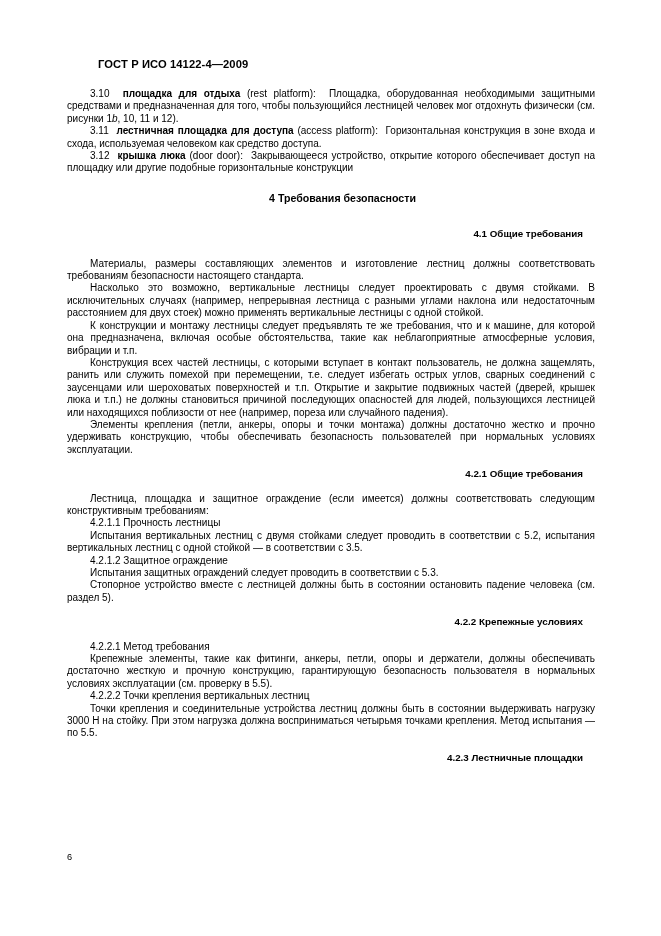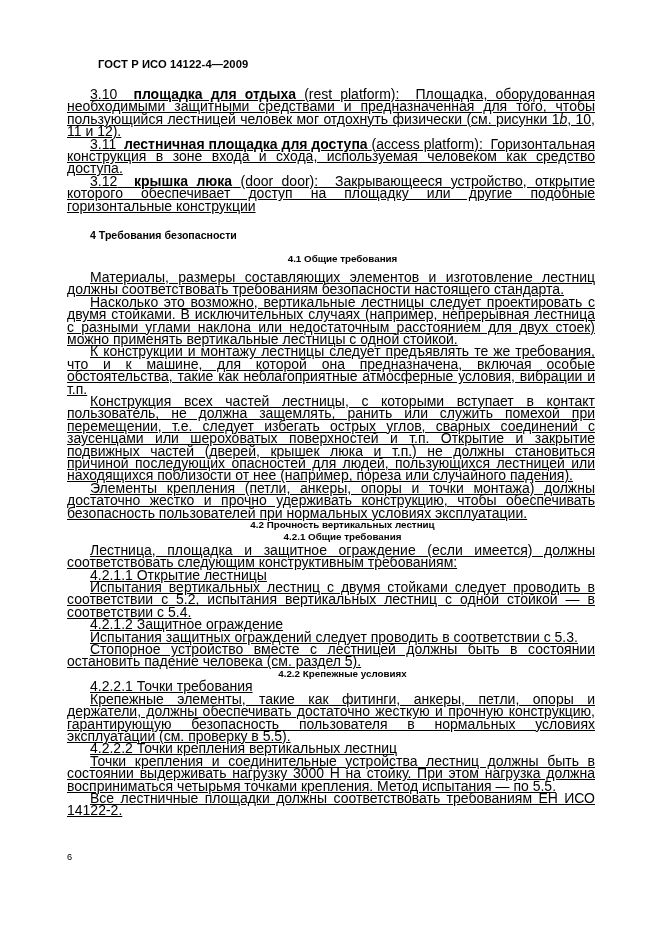--- a/index.html
+++ b/index.html
@@ -33,43 +33,42 @@
     margin-left: 31px;
   }
   .content {
     position: absolute;
     left: 67px;
     top: 88px;
     width: 528px;
   }
   p {
     margin: 0;
-    font-size: 14px;
+    font-size: 10px;
     line-height: 12.4px;
     text-align: justify;
     text-justify: inter-word;
     hyphens: manual;
-    text-decoration: underline;
   }
   p.ind { text-indent: 23px; }
   .h1 {
     margin: 0;
     font-size: 10.6px;
     font-weight: bold;
     line-height: 12.4px;
     text-indent: 23px;
-    text-align: left;
+    text-align: center;
   }
   .h2 {
-    margin: 0;
+    margin: 12px;
     font-size: 9.8px;
     font-weight: bold;
     line-height: 12.4px;
     text-indent: 23px;
-    text-align: center;
+    text-align: right;
   }
   b.term { font-weight: bold; }
   i.fig { font-style: italic; }
   .sp-lg { height: 17px; }
   .sp-md { height: 12px; }
   .sp-sm { height: 5px; }
   .page-number {
     position: absolute;
     left: 67px;
     top: 852px;
@@ -101,42 +100,41 @@
     <div class="h2">4.1  Общие требования</div>
 
     <div class="sp-sm"></div>
 
     <p class="ind">Материалы, размеры составляющих элементов и изготовление лестниц должны соответствовать требованиям безопасности настоящего стандарта.</p>
     <p class="ind">Насколько это возможно, вертикальные лестницы следует проектировать с двумя стойками. В исключительных случаях (например, непрерывная лестница с разными углами наклона или недоста­точным расстоянием для двух стоек) можно применять вертикальные лестницы с одной стойкой.</p>
     <p class="ind">К конструкции и монтажу лестницы следует предъявлять те же требования, что и к машине, для которой она предназначена, включая особые обстоятельства, такие как неблагоприятные атмосфер­ные условия, вибрации и т.п.</p>
     <p class="ind">Конструкция всех частей лестницы, с которыми вступает в контакт пользователь, не должна защемлять, ранить или служить помехой при перемещении, т.е. следует избегать острых углов, свар­ных соединений с заусенцами или шероховатых поверхностей и т.п. Открытие и закрытие подвижных частей (дверей, крышек люка и т.п.) не должны становиться причиной последующих опасностей для людей, пользующихся лестницей или находящихся поблизости от нее (например, пореза или случайного падения).</p>
     <p class="ind">Элементы крепления (петли, анкеры, опоры и точки монтажа) должны достаточно жестко и проч­но удерживать конструкцию, чтобы обеспечивать безопасность пользователей при нормальных усло­виях эксплуатации.</p>
 
-    <div class="h2">4.2  Прочность вертикальных лестниц</div>
 
     <div class="h2">4.2.1  Общие требования</div>
 
     <p class="ind">Лестница, площадка и защитное ограждение (если имеется) должны соответствовать следую­щим конструктивным требованиям:</p>
 
-    <p class="ind">4.2.1.1  Открытие лестницы</p>
-    <p class="ind">Испытания вертикальных лестниц с двумя стойками следует проводить в соответствии с 5.2, испытания вертикальных лестниц с одной стойкой — в соответствии с 5.4.</p>
+    <p class="ind">4.2.1.1  Прочность лестницы</p>
+    <p class="ind">Испытания вертикальных лестниц с двумя стойками следует проводить в соответствии с 5.2, испытания вертикальных лестниц с одной стойкой — в соответствии с 3.5.</p>
 
     <p class="ind">4.2.1.2  Защитное ограждение</p>
     <p class="ind">Испытания защитных ограждений следует проводить в соответствии с 5.3.</p>
 
     <p class="ind">Стопорное устройство вместе с лестницей должны быть в состоянии остановить падение челове­ка (см. раздел 5).</p>
 
     <div class="h2">4.2.2  Крепежные условиях</div>
 
-    <p class="ind">4.2.2.1  Точки требования</p>
+    <p class="ind">4.2.2.1  Метод требования</p>
     <p class="ind">Крепежные элементы, такие как фитинги, анкеры, петли, опоры и держатели, должны обеспечи­вать достаточно жесткую и прочную конструкцию, гарантирующую безопасность пользователя в нор­мальных условиях эксплуатации (см. проверку в 5.5).</p>
 
     <p class="ind">4.2.2.2  Точки крепления вертикальных лестниц</p>
     <p class="ind">Точки крепления и соединительные устройства лестниц должны быть в состоянии выдерживать нагрузку 3000 Н на стойку. При этом нагрузка должна восприниматься четырьмя точками крепления. Метод испытания — по 5.5.</p>
 
+    <div class="h2">4.2.3  Лестничные площадки</div>
 
-    <p class="ind">Все лестничные площадки должны соответствовать требованиям ЕН ИСО 14122-2.</p>
 
   </div>
 
   <div class="page-number">6</div>
 
 </div>
 
 </body></html>

